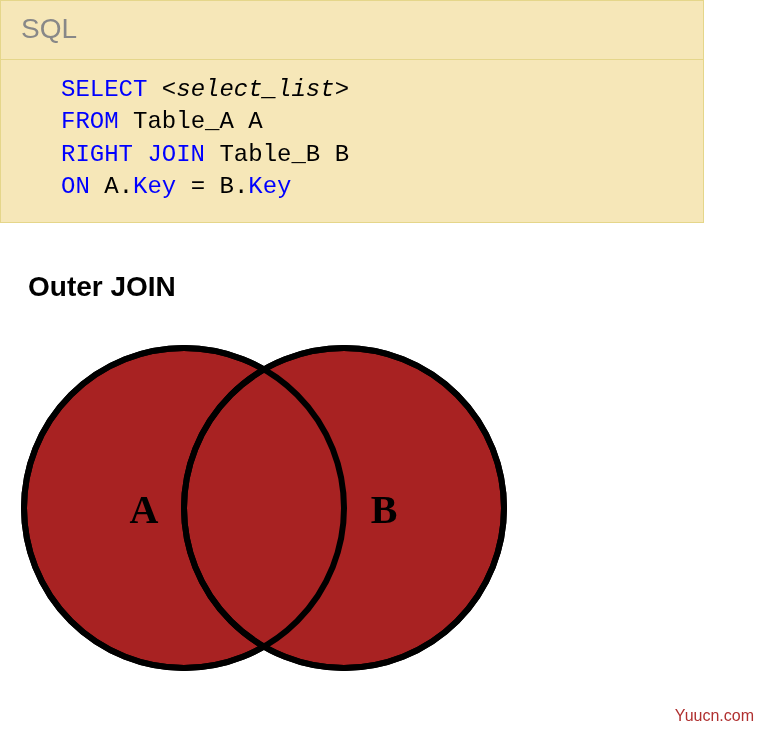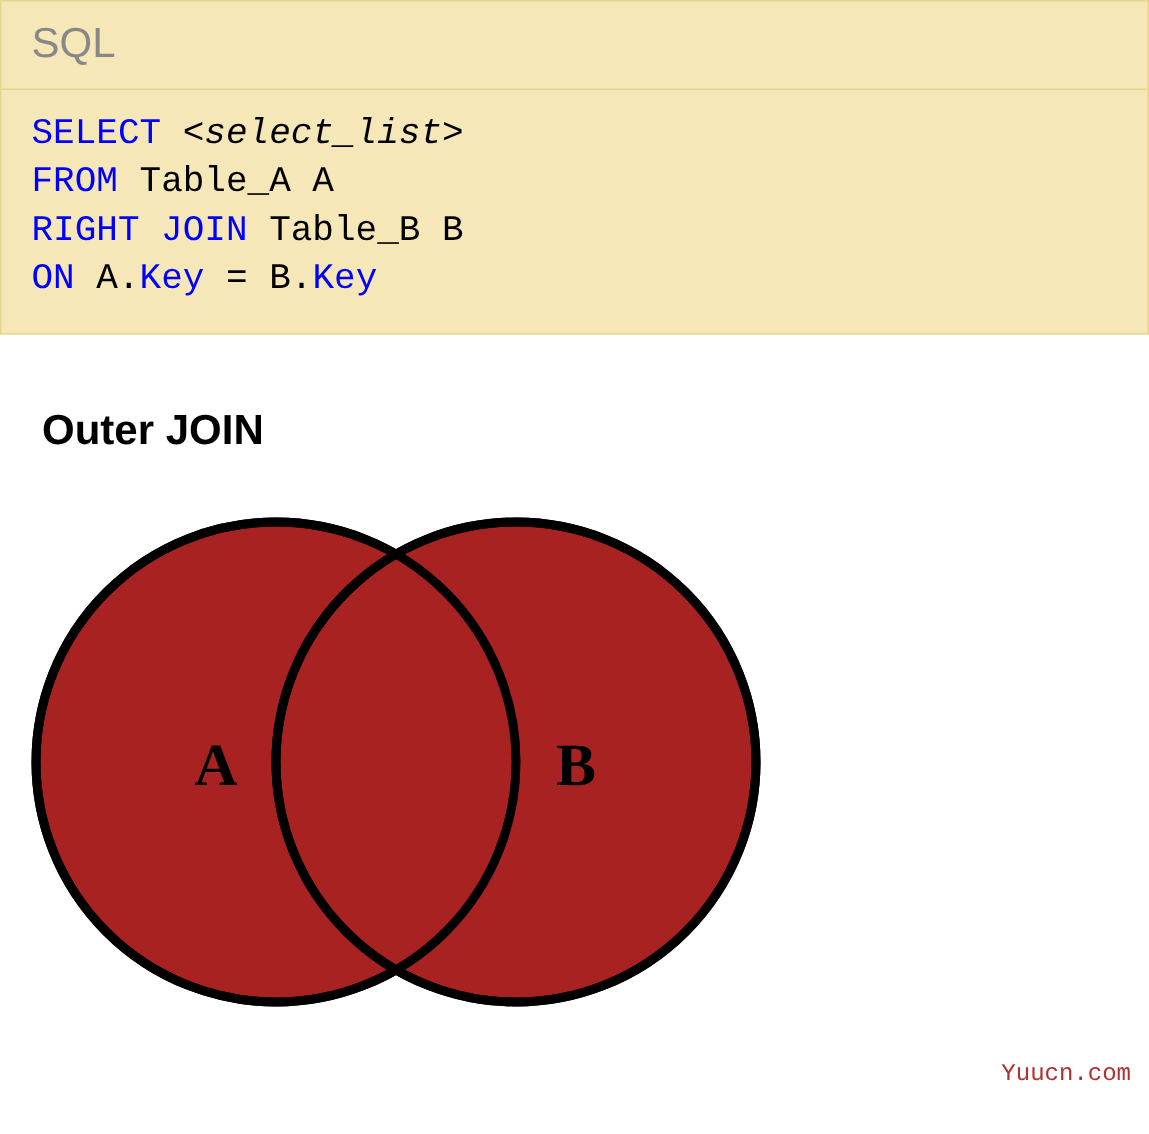--- a/index.html
+++ b/index.html
@@ -6,37 +6,38 @@
   body {
     margin: 0;
     padding: 0;
     width: 766px;
     font-family: Arial, Helvetica, sans-serif;
     background: #ffffff;
   }
   .code-block {
     background: #f6e7b8;
     border: 1px solid #e5d68a;
-    width: 766px;
+    width: 704px;
     margin: 0;
   }
   .code-header {
     padding: 12px 20px 14px 20px;
     font-size: 28px;
     color: #888888;
     font-family: Arial, Helvetica, sans-serif;
     border-bottom: 1px solid #e5d68a;
   }
   .code-body {
     padding: 14px 20px 18px 20px;
     font-family: "Courier New", Courier, monospace;
     font-size: 24px;
     line-height: 1.35;
     color: #000000;
     white-space: pre;
+    margin-left: 40px;
   }
   .kw { color: #0000ff; }
   .ident { color: #000000; }
   .placeholder { color: #000000; font-style: italic; }
   .op { color: #000000; }
 
   .section-heading {
     font-size: 28px;
     font-weight: bold;
     color: #000000;
@@ -51,21 +52,21 @@
   .venn-svg {
     position: absolute;
     left: 14px;
     top: 0;
   }
   .watermark {
     position: absolute;
     right: 12px;
     bottom: 8px;
     color: #b03030;
-    font-family: Liberation Mono, monospace;
+    font-family: Liberation Sans, sans-serif;
     font-size: 16px;
   }
 </style>
 </head>
 <body>
 
 <div class="code-block">
   <div class="code-header">SQL</div>
   <div class="code-body"><span class="kw">SELECT</span> <span class="placeholder">&lt;select_list&gt;</span>
 <span class="kw">FROM</span> <span class="ident">Table_A A</span>

